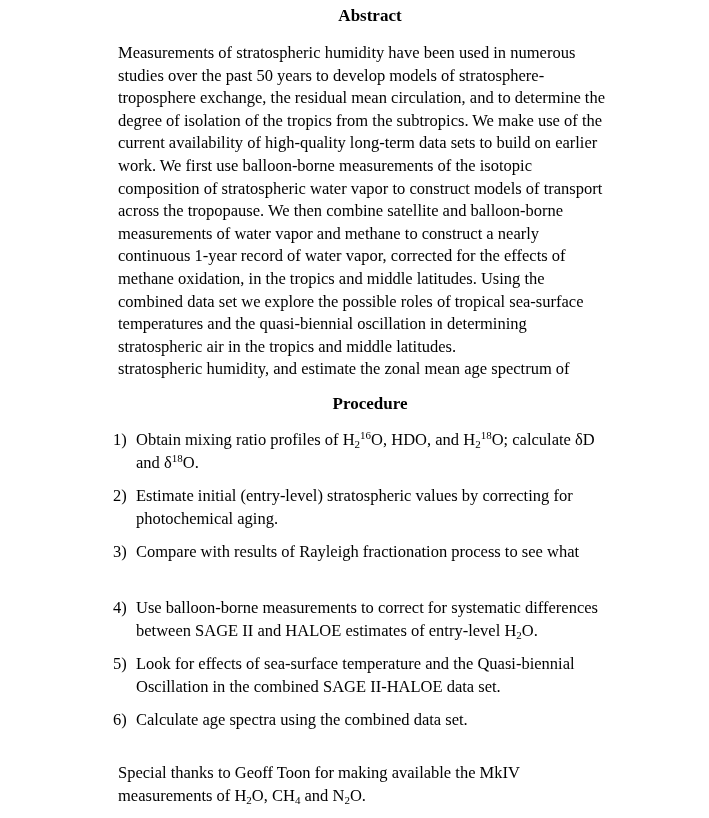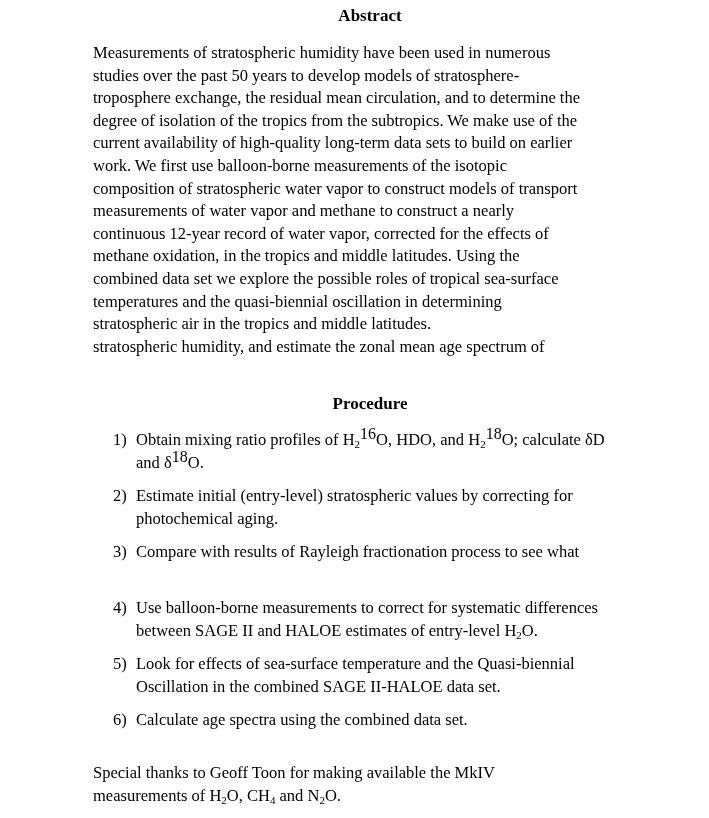--- a/index.html
+++ b/index.html
@@ -6,48 +6,49 @@
   body {
     width: 709px; height: 818px; overflow: hidden; position: relative;
     font-family: "Liberation Serif", "DejaVu Serif", serif;
     color: #000000;
   }
   .heading {
     position: absolute; left: 0; width: 740px; text-align: center;
     font-weight: bold; font-size: 17px; line-height: 20px;
   }
   .para {
-    position: absolute; left: 93px; width: 560px;
+    position: absolute; left: 118px; width: 560px;
     font-size: 16.5px; line-height: 22.6px;
   }
   .para .line { display: block; white-space: nowrap; }
   .item {
     position: absolute; left: 113px; width: 560px;
     font-size: 16.5px; line-height: 22.6px;
   }
   .item .num { position: absolute; left: 0; top: 0; }
   .item .line { display: block; white-space: nowrap; padding-left: 23px; }
-  sup { font-size: 16px; vertical-align: 6px; line-height: 0; }
+  sup { font-size: 11px; vertical-align: 6px; line-height: 0; }
   sub { font-size: 11px; vertical-align: -3px; line-height: 0; }
 </style>
 </head>
 <body>
 
 <div class="heading" style="top:6px;">Abstract</div>
 
 <div class="para" style="top:42px;">
   <span class="line">Measurements of stratospheric humidity have been used in numerous</span>
   <span class="line">studies over the past 50 years to develop models of stratosphere-</span>
   <span class="line">troposphere exchange, the residual mean circulation, and to determine the</span>
   <span class="line">degree of isolation of the tropics from the subtropics. We make use of the</span>
   <span class="line">current availability of high-quality long-term data sets to build on earlier</span>
   <span class="line">work. We first use balloon-borne measurements of the isotopic</span>
   <span class="line">composition of stratospheric water vapor to construct models of transport</span>
+  <span class="line">across the tropopause. We then combine satellite and balloon-borne</span>
   <span class="line">measurements of water vapor and methane to construct a nearly</span>
-  <span class="line">continuous 12-year record of water vapor, corrected for the effects of</span>
+  <span class="line">continuous 1-year record of water vapor, corrected for the effects of</span>
   <span class="line">methane oxidation, in the tropics and middle latitudes. Using the</span>
   <span class="line">combined data set we explore the possible roles of tropical sea-surface</span>
   <span class="line">temperatures and the quasi-biennial oscillation in determining</span>
   <span class="line">stratospheric air in the tropics and middle latitudes.</span>
   <span class="line">stratospheric humidity, and estimate the zonal mean age spectrum of</span>
 </div>
 
 <div class="heading" style="top:394px;">Procedure</div>
 
 <div class="item" style="top:429px;">

